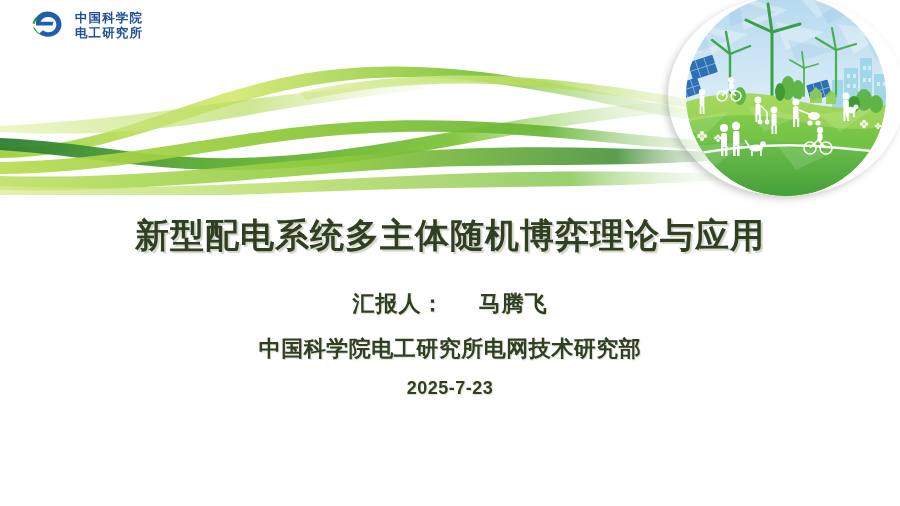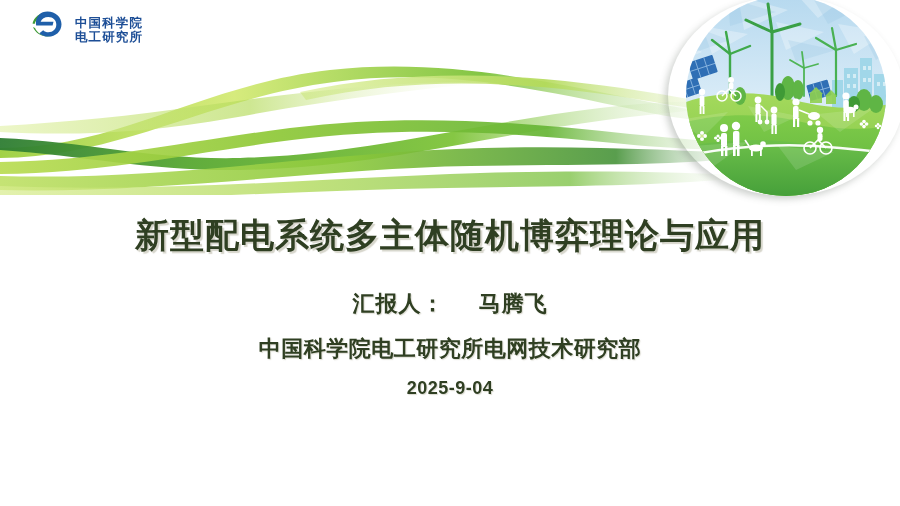--- a/index.html
+++ b/index.html
@@ -15,21 +15,21 @@
     overflow: hidden;
     font-family: "Liberation Sans", "DejaVu Sans", sans-serif;
   }
 
   
   .logo-block {
     position: absolute;
     left: 27px;
     top: 7px;
     display: flex;
-    align-items: flex-end;
+    align-items: center;
     gap: 8px;
   }
   .logo-mark {
     width: 40px;
     height: 38px;
     flex: 0 0 auto;
   }
   .logo-text {
     display: flex;
     flex-direction: column;
@@ -487,16 +487,16 @@
     <div class="main-title">新型配电系统多主体随机博弈理论与应用</div>
 
     <div class="presenter-line">
       <span>汇报人：</span>
       <span class="gap"></span>
       <span>马腾飞</span>
     </div>
 
     <div class="affiliation-line">中国科学院电工研究所电网技术研究部</div>
 
-    <div class="date-line">2025-9-04</div>
+    <div class="date-line">2025-7-23</div>
   </div>
 
 </div>
 
 </body></html>

